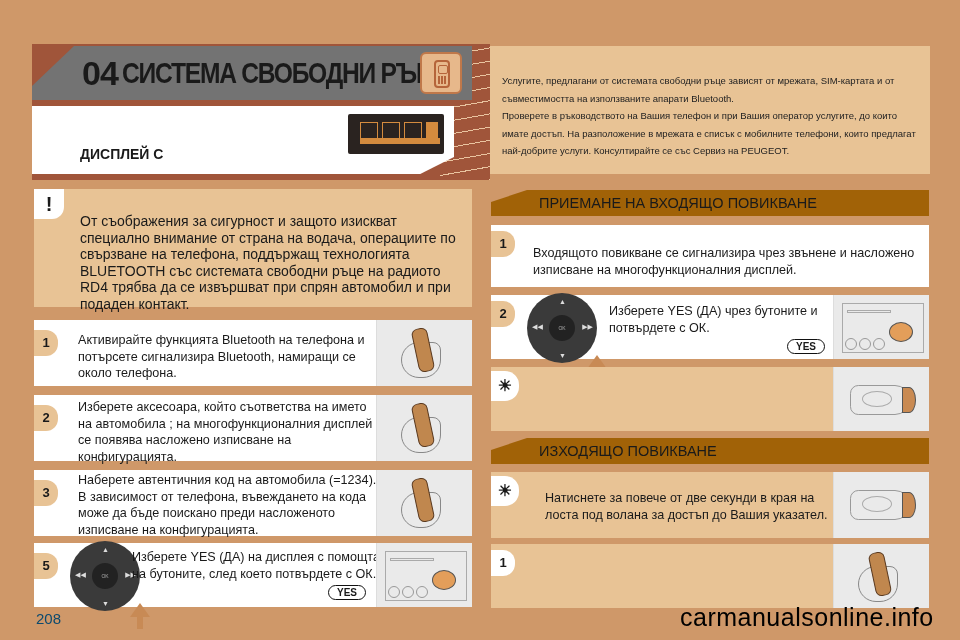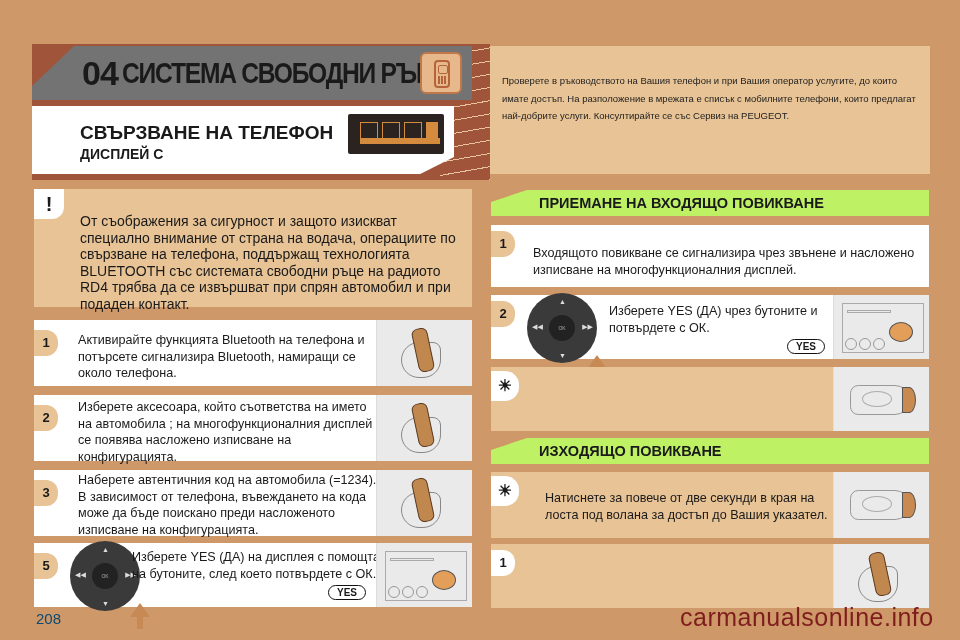--- a/index.html
+++ b/index.html
@@ -95,55 +95,55 @@
   .radio-pic .knob { position: absolute; left: 46px; top: 18px; width: 24px; height: 20px; border-radius: 50%; background: #e39e5a; border: 1px solid #555; }
   .radio-pic .c { position: absolute; top: 34px; width: 12px; height: 12px; border-radius: 50%; border: 1px solid #999; }
 
   .stalk { position: absolute; left: 10px; top: 14px; width: 76px; height: 38px; }
   .stalk .body { position: absolute; left: 6px; top: 4px; width: 60px; height: 30px; border: 1px solid #999; border-radius: 10px 18px 18px 10px; }
   .stalk .tip { position: absolute; left: 58px; top: 6px; width: 14px; height: 26px; background: #c98a52; border: 1px solid #555; border-radius: 0 50% 50% 0; }
   .stalk .oval { position: absolute; left: 18px; top: 10px; width: 30px; height: 16px; border: 1px solid #aaa; border-radius: 50%; }
 
   
   .sec-hdr {
-    background: #bef264; font-weight: bold; font-size: 14.5px;
+    background: #a16207; font-weight: normal; font-size: 14.5px;
     clip-path: polygon(36px 0, 100% 0, 100% 100%, 0 100%, 0 12px);
   }
   .sec-hdr span { position: absolute; left: 48px; top: 5px; }
 
   .tan { background: #e8c395 !important; }
 
   .page-num { left: 36px; top: 610px; font-size: 15px; color: #0c4a6e; }
-  .watermark { left: 680px; top: 603px; font-size: 25px; color: #7f1d1d; letter-spacing: 0.5px; }
+  .watermark { left: 680px; top: 603px; font-size: 25px; color: #000000; letter-spacing: 0.5px; }
 </style>
 </head>
 <body>
 
 <div class="abs hdr-band"></div>
 <div class="abs stripes"></div>
 <div class="abs hdr-title">
   <span class="num">04</span>
   <span class="txt">СИСТЕМА СВОБОДНИ РЪЦЕ</span>
   <div class="phone-badge">
       <div class="ph"></div>
     </div>
 </div>
 <div class="abs hdr-sub">
-  <span class="t1">СВЪРЗВАНЕ НА ТЕЛЕФОН</span>
   <span class="t2">ДИСПЛЕЙ С</span>
   <div class="display-icon">
     <div class="sq" style="left:12px"></div>
     <div class="sq" style="left:34px"></div>
     <div class="sq" style="left:56px"></div>
     <div class="tall"></div>
     <div class="bar"></div>
   </div>
 </div>
 
 <div class="abs info">
+  <div>Услугите, предлагани от системата свободни ръце зависят от мрежата, SIM-картата и от съвместимостта на използваните апарати Bluetooth.</div>
   <div>Проверете в ръководството на Вашия телефон и при Вашия оператор услугите, до които имате достъп. На разположение в мрежата е списък с мобилните телефони, които предлагат най-добрите услуги. Консултирайте се със Сервиз на PEUGEOT.</div>
 </div>
 
 <div class="abs warn">
   <div class="badge">!</div>
   <div class="txt">От съображения за сигурност и защото изискват специално внимание от страна на водача, операциите по свързване на телефона, поддържащ технологията BLUETOOTH със системата свободни ръце на радиото RD4 трябва да се извършват при спрян автомобил и при подаден контакт.</div>
 </div>
 
 <div class="abs card" style="left:34px;top:320px;width:438px;height:66px">
   <div class="num-badge">1</div>

